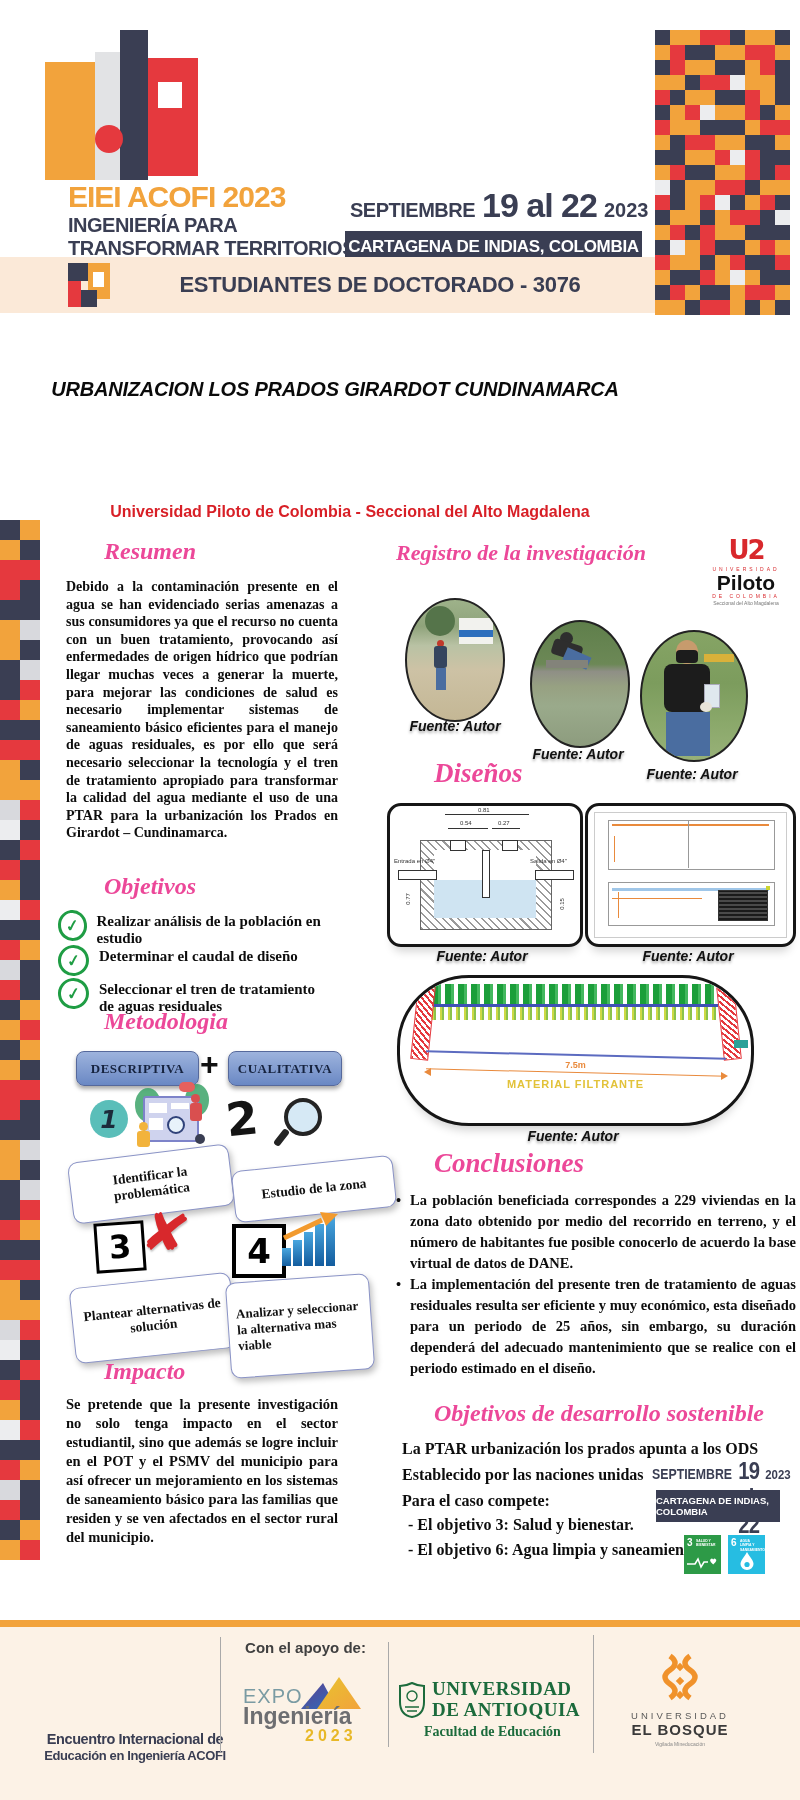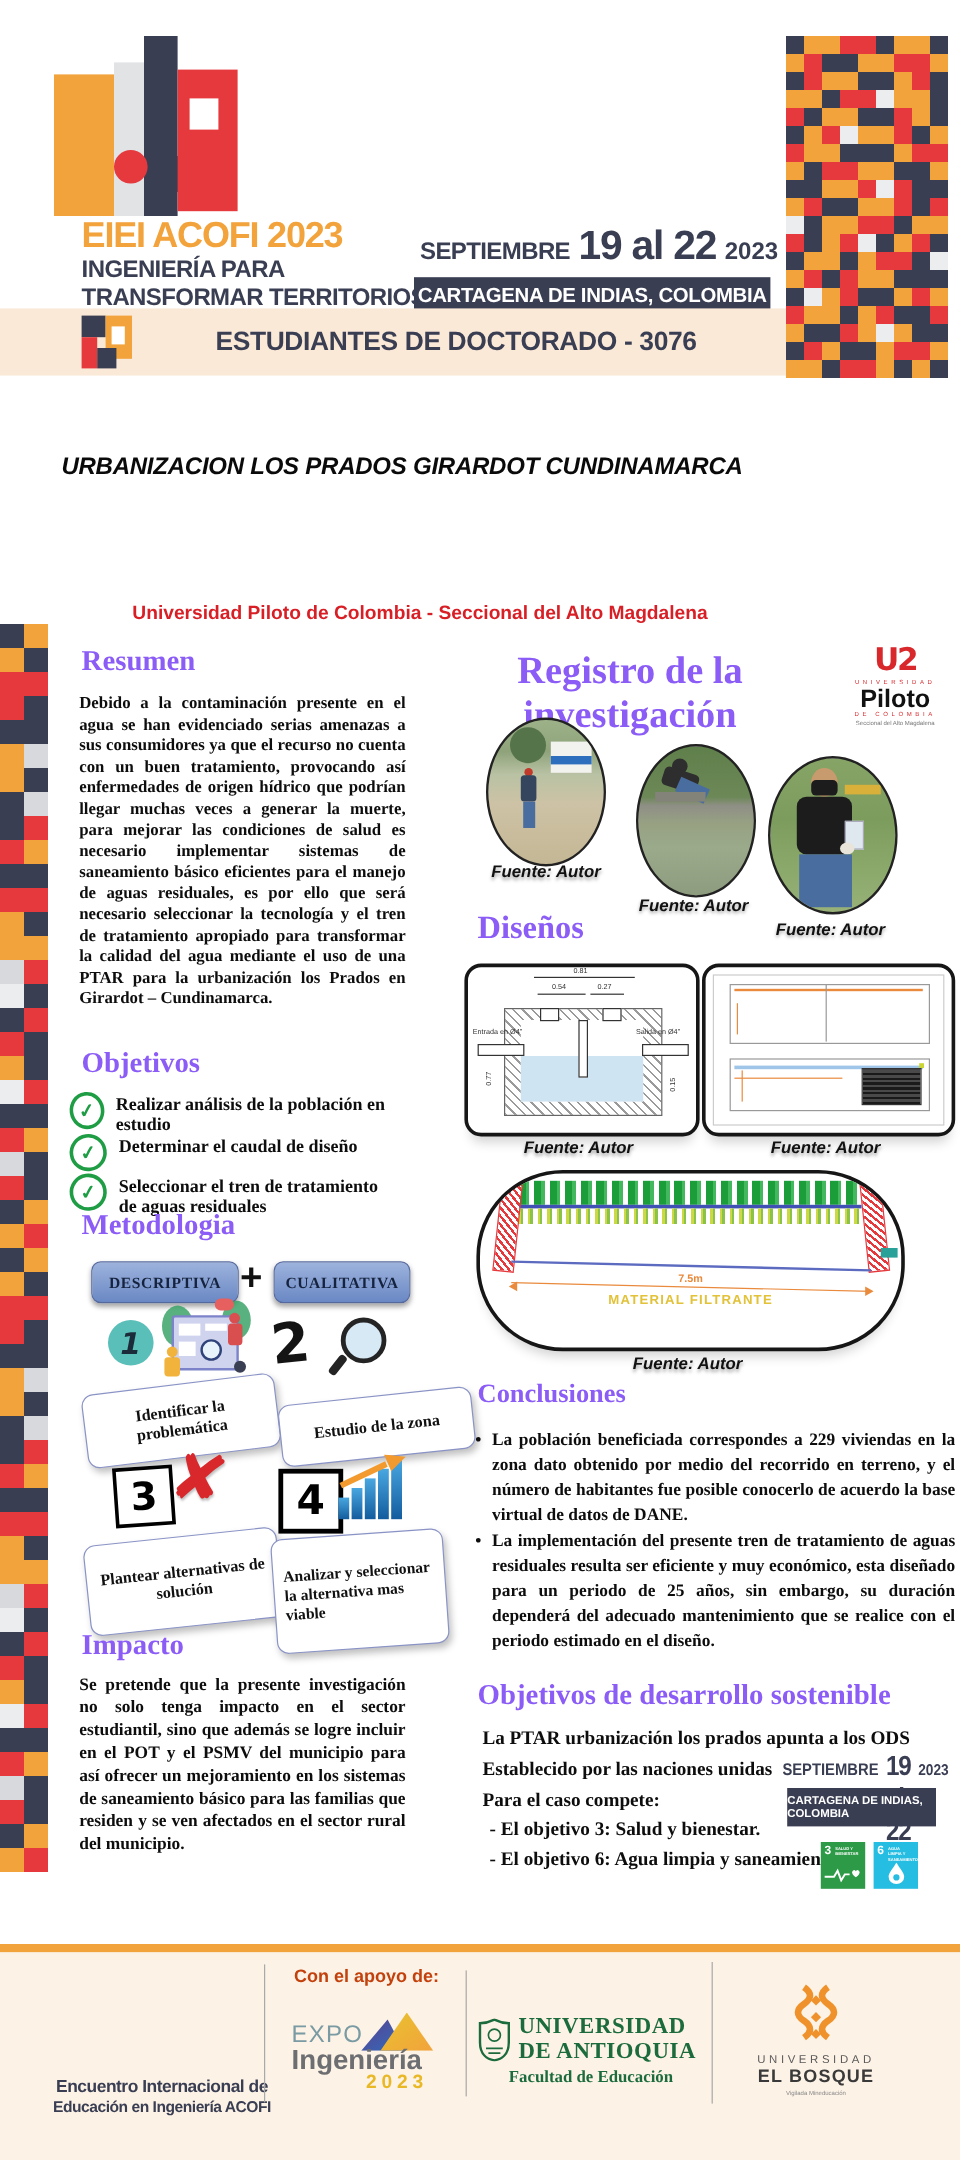--- a/index.html
+++ b/index.html
@@ -1,20 +1,20 @@
 <!DOCTYPE html>
 <html><head>
 <meta charset="utf-8">
 <style>
   html,body{margin:0;padding:0;background:#fff;}
   #poster{position:relative;width:800px;height:1800px;background:#ffffff;overflow:hidden;
           font-family:"Liberation Sans",sans-serif;}
   .abs{position:absolute;}
   
-  .h-red{font-family:"Liberation Serif",serif;font-weight:900;color:#8b5cf6;}
+  .h-red{font-family:"Liberation Serif",serif;font-style:italic;font-weight:900;color:#ec4899;margin-left:36px;}
   .serifb{font-family:"Liberation Serif",serif;font-weight:bold;color:#0d0d0d;}
   .navy{color:#3A3E53;}
   .caption{font-family:"Liberation Sans",sans-serif;font-weight:bold;font-style:italic;
            font-size:14px;color:#111;text-shadow:0 2px 3px rgba(0,0,0,.35);}
   .just{text-align:justify;}
   
   .acofi-title{font-size:30px;font-weight:bold;color:#F2A33C;letter-spacing:-1px;}
   .acofi-sub{font-size:20px;font-weight:bold;color:#3A3E53;letter-spacing:-.5px;line-height:1.1;}
   .datebar{display:flex;align-items:baseline;gap:7px;color:#3A3E53;font-weight:bold;}
   .loc-badge{background:#3A3E53;color:#fff;font-weight:bold;display:flex;align-items:center;justify-content:center;}
@@ -438,21 +438,21 @@
       <polygon points="38,0 56,2 44,14" fill="#F29A2E"></polygon>
     </svg>
   </div>
   <div class="abs step-label" style="left:228px;top:1278px;width:126px;height:82px;transform:rotate(-4deg);font-size:13px;text-align:left;padding:6px 8px;">
     <span>Analizar y seleccionar la alternativa mas viable</span>
   </div>
 
   <div class="abs h-red" style="left:68px;top:1358px;font-size:24px;">Impacto</div>
   <div class="abs serifb just" style="left:66px;top:1395px;width:272px;font-size:14.5px;line-height:19px;">Se pretende que la presente investigación no solo tenga impacto en el sector estudiantil, sino que además se logre incluir en el POT y el PSMV del municipio para así ofrecer un mejoramiento en los sistemas de saneamiento básico para las familias que residen y se ven afectados en el sector rural del municipio.</div>
 
-  <div class="abs h-red" style="left:360px;top:540px;width:330px;text-align:center;font-size:32px;">Registro de la investigación</div>
+  <div class="abs h-red" style="left:360px;top:540px;width:330px;font-size:22px;">Registro de la investigación</div>
 
   <div class="abs" style="left:700px;top:535px;width:92px;text-align:center;">
     <div style="font-weight:900;font-size:26px;color:#D8282C;font-family:'DejaVu Sans',sans-serif;letter-spacing:-2px;">U2</div>
     <div style="font-size:5px;letter-spacing:3px;color:#D8282C;margin-top:1px;">UNIVERSIDAD</div>
     <div style="font-size:21px;font-weight:bold;color:#111;line-height:1;">Piloto</div>
     <div style="font-size:5px;letter-spacing:3px;color:#D8282C;">DE COLOMBIA</div>
     <div style="font-size:5px;color:#777;margin-top:1px;">Seccional del Alto Magdalena</div>
   </div>
 
   <div class="abs" style="left:405px;top:598px;width:96px;height:120px;border-radius:50%;border:2px solid #222;overflow:hidden;
@@ -534,21 +534,21 @@
     <div class="abs" style="left:334px;top:62px;width:14px;height:8px;background:#2AA198;"></div>
     <div class="abs nowrap" style="left:0;top:52px;width:351px;text-align:center;color:#E2C239;font-weight:bold;font-size:11px;letter-spacing:1px;margin-top:48px;">MATERIAL FILTRANTE</div>
     <div class="abs" style="left:26px;top:76px;width:300px;height:0;border-top:2.5px solid #5C6BC0;transform:rotate(1.4deg);"></div>
     <div class="abs" style="left:26px;top:94px;width:300px;height:0;border-top:1.5px solid #E98A3C;transform:rotate(1.4deg);"></div>
     <div class="abs" style="left:24px;top:90px;width:0;height:0;border-top:4px solid transparent;border-bottom:4px solid transparent;border-right:7px solid #E98A3C;"></div>
     <div class="abs" style="left:321px;top:94px;width:0;height:0;border-top:4px solid transparent;border-bottom:4px solid transparent;border-left:7px solid #E98A3C;"></div>
     <div class="abs" style="left:0;top:82px;width:351px;text-align:center;color:#E98A3C;font-size:9px;font-weight:bold;">7.5m</div>
   </div>
   <div class="abs caption" style="left:513px;top:1128px;width:120px;text-align:center;">Fuente: Autor</div>
 
-  <div class="abs h-red" style="left:398px;top:1148px;font-size:22px;">Conclusiones</div>
+  <div class="abs h-red" style="left:398px;top:1148px;font-size:27px;">Conclusiones</div>
   <div class="abs" style="left:396px;top:1190px;width:400px;">
     <div class="serifb just" style="font-size:14.5px;line-height:21px;padding-left:14px;position:relative;">
       <span class="abs" style="left:0;top:0;">•</span><span>La población beneficiada correspondes a 229 viviendas en la zona dato obtenido por medio del recorrido en terreno, y el número de habitantes fue posible conocerlo de acuerdo la base virtual de datos de DANE.</span>
     </div>
     <div class="serifb just" style="font-size:14.5px;line-height:21px;padding-left:14px;position:relative;">
       <span class="abs" style="left:0;top:0;">•</span><span>La implementación del presente tren de tratamiento de aguas residuales resulta ser eficiente y muy económico, esta diseñado para un periodo de 25 años, sin embargo, su duración dependerá del adecuado mantenimiento que se realice con el periodo estimado en el diseño.</span>
     </div>
   </div>
 
   <div class="abs h-red" style="left:398px;top:1400px;font-size:24px;">Objetivos de desarrollo sostenible</div>
@@ -585,21 +585,21 @@
   </div>
 
   <div class="abs" style="left:0;top:1620px;width:800px;height:7px;background:#F2A33C;"></div>
   <div class="abs footer-bg" style="left:0;top:1627px;width:800px;height:173px;">
 
     <div class="abs navy" style="left:35px;top:104px;width:200px;text-align:center;font-size:14.5px;font-weight:bold;letter-spacing:-.4px;">Encuentro Internacional de</div>
     <div class="abs navy" style="left:35px;top:121px;width:200px;text-align:center;font-size:13px;font-weight:bold;letter-spacing:-.4px;">Educación en Ingeniería ACOFI</div>
 
     <div class="abs vdiv" style="left:220px;top:10px;height:115px;"></div>
 
-    <div class="abs" style="left:238px;top:12px;width:135px;text-align:center;font-size:15px;font-weight:bold;color:#c2410c;">Con el apoyo de:</div>
+    <div class="abs" style="left:238px;top:12px;width:135px;text-align:center;font-size:15px;font-weight:bold;color:#404040;">Con el apoyo de:</div>
 
     <div class="abs" style="left:243px;top:50px;width:130px;height:70px;">
       <span class="abs" style="left:0;top:8px;font-size:20px;color:#7A9BA3;letter-spacing:1px;">EXPO</span>
       <svg class="abs" style="left:58px;top:0;" width="62" height="32">
         <defs>
           <linearGradient id="gm1" x1="0" y1="0" x2="1" y2="1">
               <stop offset="0" stop-color="#5C3F8F"></stop>
               <stop offset="1" stop-color="#2E6FBD"></stop>
             </linearGradient>
           <linearGradient id="gm2" x1="0" y1="0" x2="1" y2="1">

